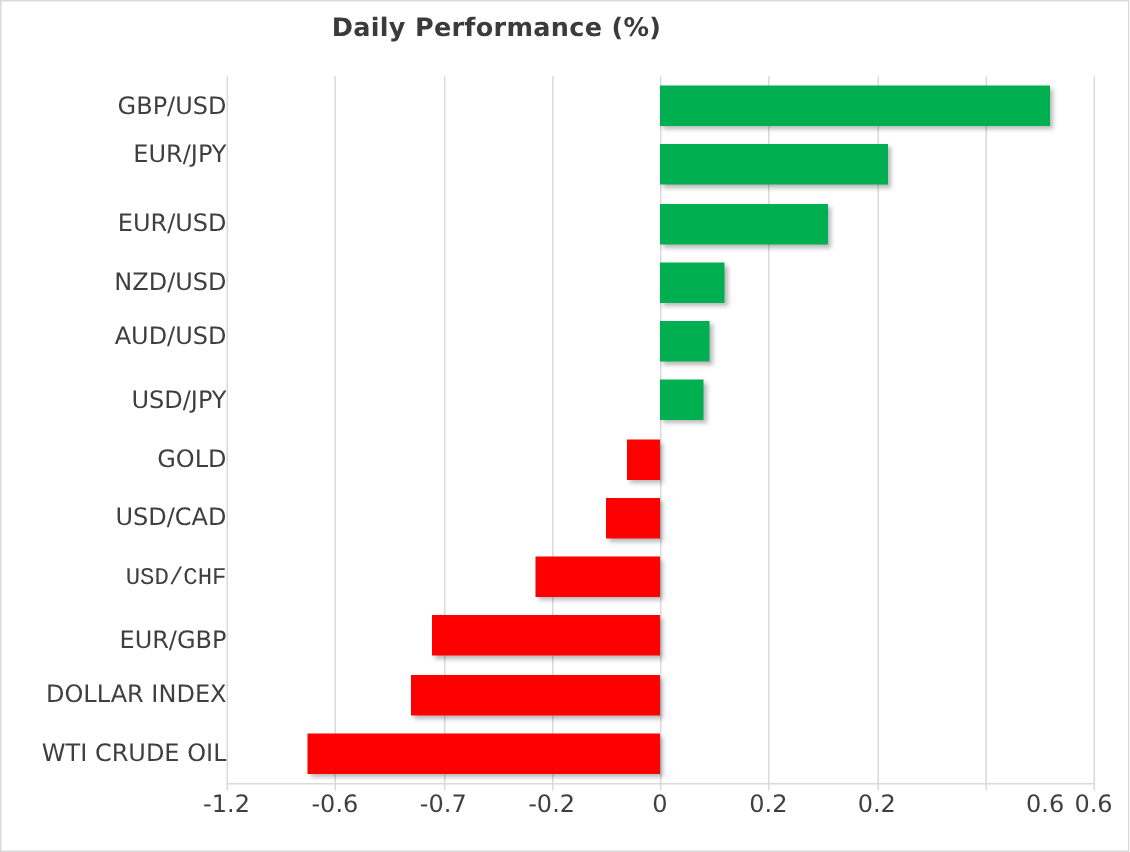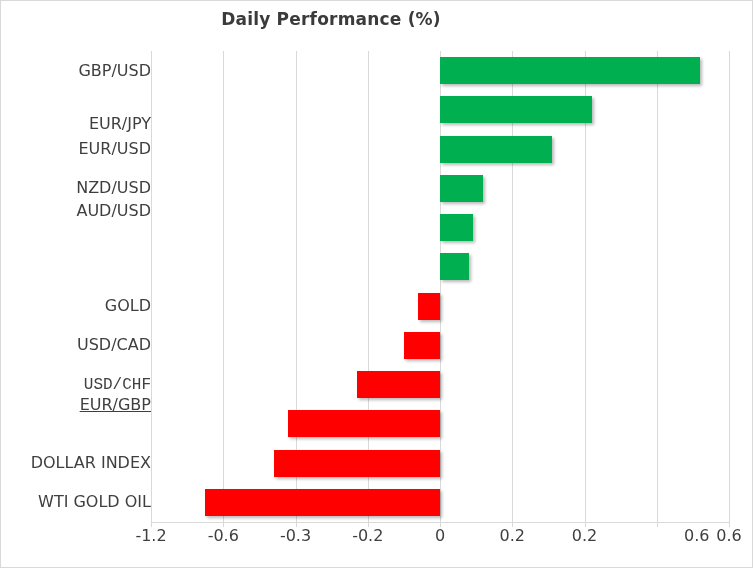--- a/index.html
+++ b/index.html
@@ -131,30 +131,31 @@
 </style>
 </head>
 <body>
 
 <div id="chart-root">
 
   <div id="chart-title">Daily Performance (%)</div>
 
   <div id="y-labels">
       <div class="cat-label" style="top: 11.625px;">GBP/USD</div>
-      <div class="cat-label" style="top: 65px;">EUR/JPY</div>
+      <div class="cat-label" style="top: 44px;">EUR/JPY</div>
       <div class="cat-label" style="top: 90.125px;">EUR/USD</div>
       <div class="cat-label" style="top: 129.375px;">NZD/USD</div>
-      <div class="cat-label" style="top: 152px;">AUD/USD</div>
+      <div class="cat-label" style="top: 165px;">AUD/USD</div>
+      <div class="cat-label" style="top: 207.875px;">USD/JPY</div>
       <div class="cat-label" style="top: 247.125px;">GOLD</div>
       <div class="cat-label" style="top: 286.375px;">USD/CAD</div>
       <div class="cat-label" style="top: 325.625px; font-family: Liberation Mono, monospace;">USD/CHF</div>
-      <div class="cat-label" style="top: 346px; text-decoration: underline;">EUR/GBP</div>
+      <div class="cat-label" style="top: 368px;">EUR/GBP</div>
       <div class="cat-label" style="top: 404.125px;">DOLLAR INDEX</div>
-      <div class="cat-label" style="top: 443.375px;">WTI GOLD OIL</div>
+      <div class="cat-label" style="top: 443.375px;">WTI CRUDE OIL</div>
     </div>
 
   <div id="plot-area">
     <div id="gridlines">
         <div class="gridline" style="left: 0px;"></div>
         <div class="gridline" style="left: 72.25px;"></div>
         <div class="gridline" style="left: 144.5px;"></div>
         <div class="gridline" style="left: 216.75px;"></div>
         <div class="gridline zero-line" style="left: 289px;"></div>
         <div class="gridline" style="left: 361.25px;"></div>
@@ -210,21 +211,21 @@
       <div class="tick-mark" style="left: 366.75px;"></div>
       <div class="tick-mark" style="left: 439px;"></div>
       <div class="tick-mark" style="left: 511.25px;"></div>
       <div class="tick-mark" style="left: 583.5px;"></div>
       <div class="tick-mark" style="left: 655.75px;"></div>
       <div class="tick-mark" style="left: 728px;"></div>
     </div>
   <div id="x-labels">
       <div class="x-label" style="left: 0px;">-1.2</div>
       <div class="x-label" style="left: 72.25px;">-0.6</div>
-      <div class="x-label" style="left: 144.5px;">-0.3</div>
+      <div class="x-label" style="left: 144.5px;">-0.7</div>
       <div class="x-label" style="left: 216.75px;">-0.2</div>
       <div class="x-label" style="left: 289px;">0</div>
       <div class="x-label" style="left: 361.25px;">0.2</div>
       <div class="x-label" style="left: 433.5px;">0.2</div>
       <div class="x-label" style="left: 505.75px; margin-left: 40px;">0.6</div>
       <div class="x-label" style="left: 578px;">0.6</div>
     </div>
 
 </div>
 

